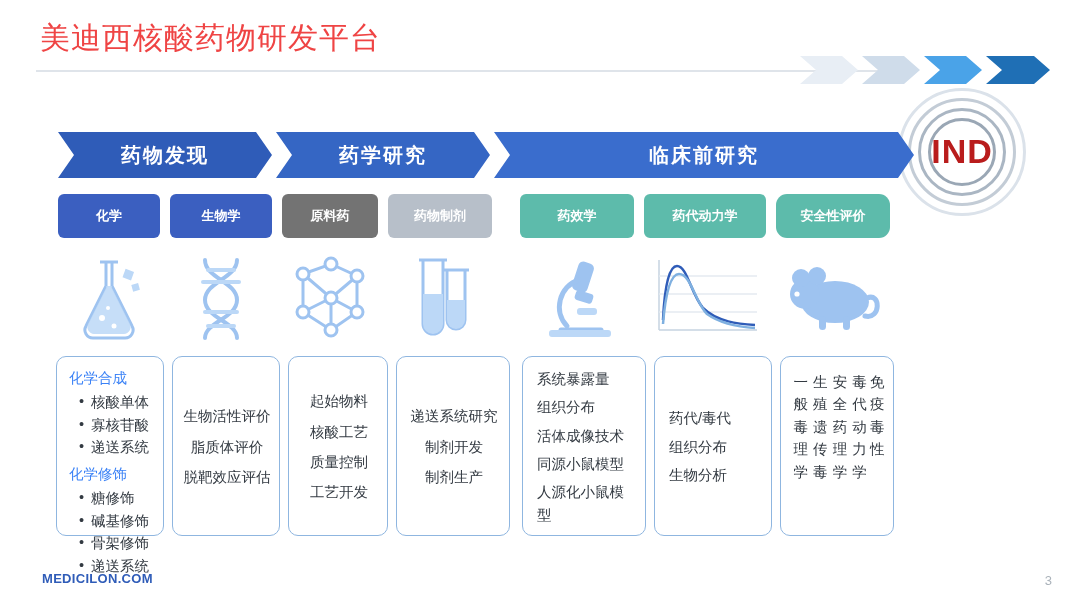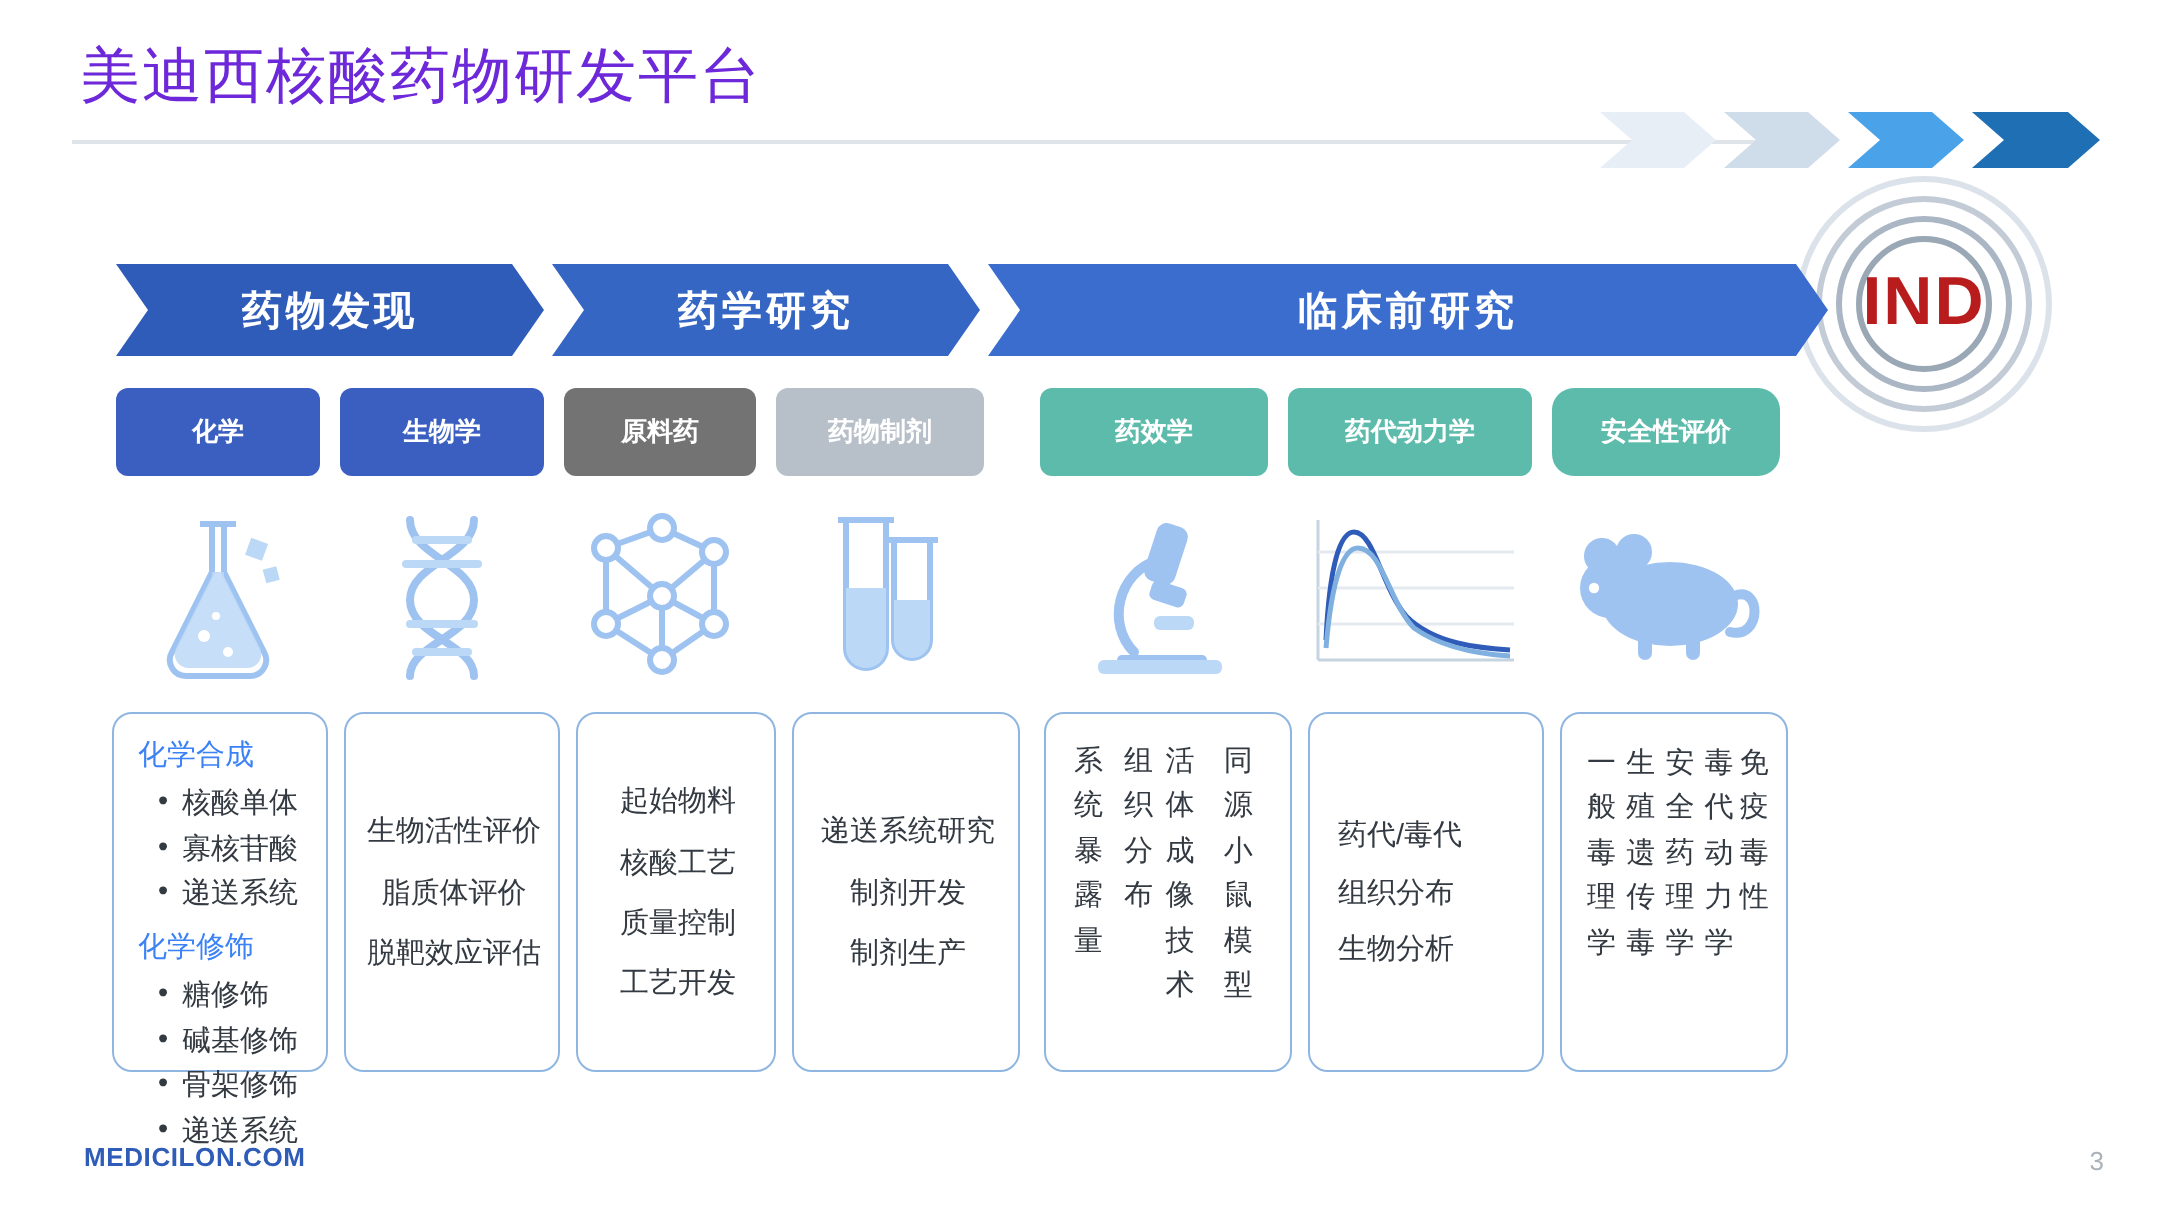--- a/index.html
+++ b/index.html
@@ -8,21 +8,21 @@
     background:#ffffff;
     font-family:"Liberation Sans","DejaVu Sans",sans-serif;
     position:relative;
     overflow:hidden;
   }
   .slide{position:absolute;left:0;top:0;width:1080px;height:608px;background:#fff;}
 
   
   .title{
     position:absolute;left:40px;top:18px;
-    font-size:30px;color:#6d28d9;letter-spacing:1px;
+    font-size:30px;color:#ef4444;letter-spacing:1px;
     white-space:nowrap;
   }
   .title-rule{
     position:absolute;left:36px;top:70px;width:860px;height:2px;background:#dfe4ea;
   }
   
   .deco{position:absolute;top:56px;right:30px;height:28px;width:250px;}
   .deco span{
     position:absolute;top:0;height:28px;display:block;
   }
@@ -261,25 +261,26 @@
     <div class="ln">质量控制</div>
     <div class="ln">工艺开发</div>
   </div>
 
   <div class="card" style="left:396px;width:114px;height:180px;display:flex;flex-direction:column;justify-content:center;">
     <div class="ln">递送系统研究</div>
     <div class="ln">制剂开发</div>
     <div class="ln">制剂生产</div>
   </div>
 
-  <div class="card" style="left:522px;width:124px;height:180px;display:flex;flex-direction:row;justify-content:center;">
+  <div class="card" style="left:522px;width:124px;height:180px;display:flex;flex-direction:column;justify-content:center;">
     <div class="lnl">系统暴露量</div>
     <div class="lnl">组织分布</div>
     <div class="lnl">活体成像技术</div>
     <div class="lnl">同源小鼠模型</div>
+    <div class="lnl">人源化小鼠模型</div>
   </div>
 
   <div class="card" style="left:654px;width:118px;height:180px;display:flex;flex-direction:column;justify-content:center;">
     <div class="lnl">药代/毒代</div>
     <div class="lnl">组织分布</div>
     <div class="lnl">生物分析</div>
   </div>
 
   <div class="card" style="left:780px;width:114px;height:180px;display:flex;flex-direction:row;justify-content:center;">
     <div class="ln">一般毒理学</div>

